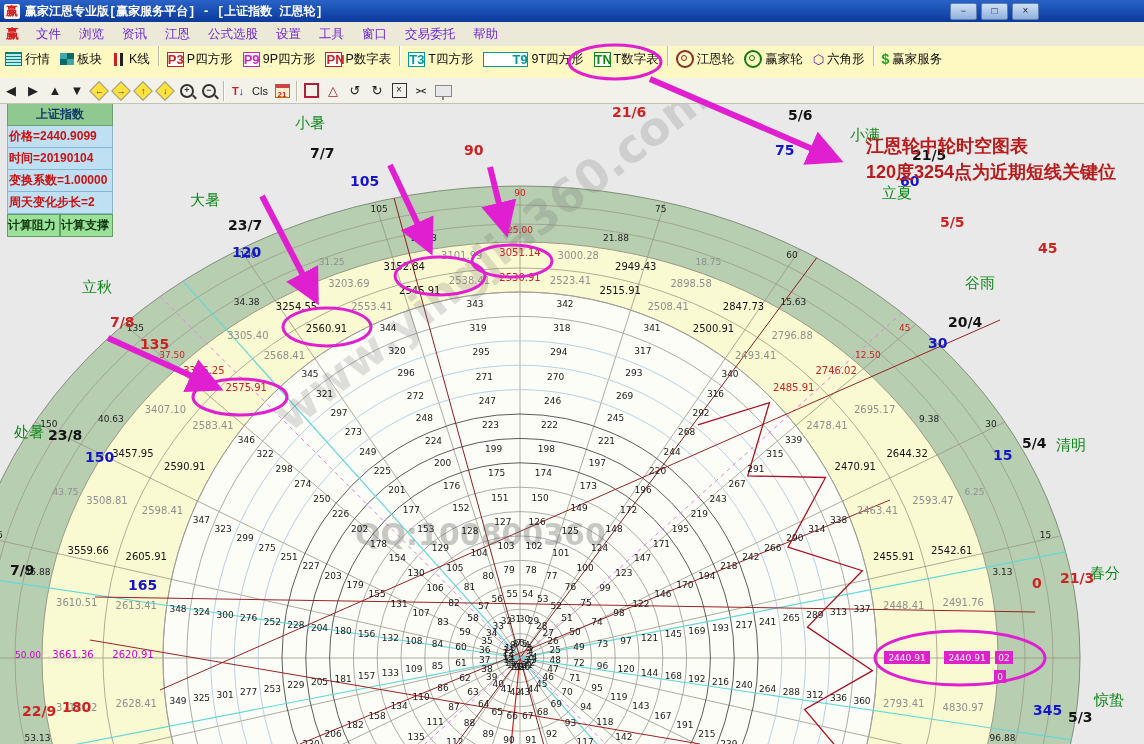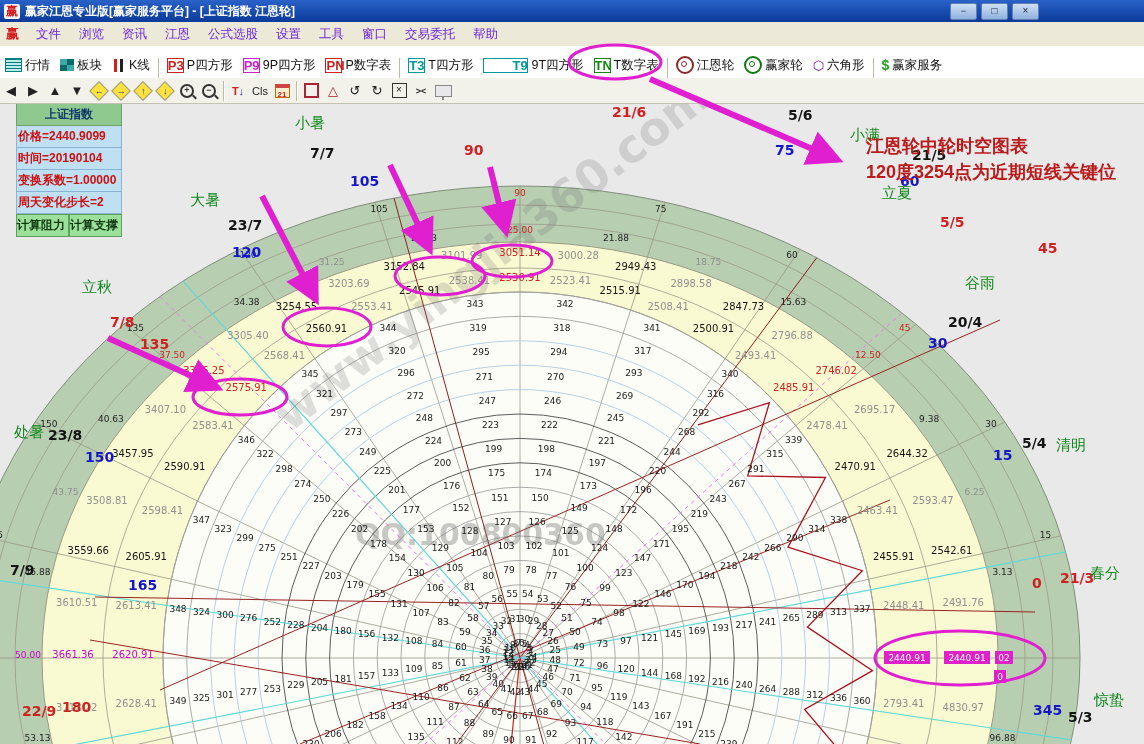--- a/index.html
+++ b/index.html
@@ -3,32 +3,32 @@
 <meta charset="utf-8">
 <style>
   html,body{margin:0;padding:0;background:#777;}
   #app{position:relative;width:1144px;height:744px;overflow:hidden;background:#e8e8e8;
        font-family:"Liberation Sans","DejaVu Sans",sans-serif;user-select:none;}
   
   .titlebar{position:absolute;left:0;top:0;width:1144px;height:22px;
     background:linear-gradient(#2a62c8,#0a3a9a);color:#fff;display:flex;align-items:center;z-index:30;}
   .titlebar .logo{background:#f4f4f4;color:#d42020;font-weight:bold;font-size:12px;
     padding:0 2px;margin:0 5px 0 4px;border-radius:2px;line-height:15px;}
-  .titlebar .title{font-size:12px;font-weight:bold;}
+  .titlebar .title{font-size:12px;font-weight:bold;font-family:Liberation Mono, monospace;}
   .winbtns{position:absolute;left:950px;top:3px;display:flex;gap:4px;}
   .winbtn{width:25px;height:15px;background:linear-gradient(#cfe0f4,#8fb0dd);border:1px solid #5f7fb0;
     font-size:10px;line-height:13px;text-align:center;color:#224;border-radius:2px;}
   
   .menubar{position:absolute;left:0;top:22px;width:1144px;height:24px;background:#ece9d8;
     border-bottom:1px solid #c8c4b0;display:flex;align-items:center;z-index:30;}
   .menubar .logo{color:#d42020;font-weight:bold;font-size:13px;margin:0 8px 0 6px;}
   .menuitem{font-size:12.5px;color:#6d28d9;padding:3px 9px;}
   
-  .toolbar1{position:absolute;left:0;top:46px;width:1144px;height:32px;background:#ffffff;
-    border-bottom:1px solid #cfccba;display:flex;align-items:flex-end;z-index:30;}
+  .toolbar1{position:absolute;left:0;top:46px;width:1144px;height:32px;background:#fef9c3;
+    border-bottom:1px solid #cfccba;display:flex;align-items:flex-start;z-index:30;}
   .toolbar2{position:absolute;left:0;top:78px;width:1144px;height:25px;background:#f2f1ea;
     border-bottom:1px solid #c4c2b2;display:flex;align-items:center;z-index:30;}
   .t1item{display:flex;align-items:center;gap:3px;padding:0 5px;font-size:12.5px;color:#111;height:26px;}
   .tsep{width:1px;height:20px;background:#bdbaa8;margin:0 3px;box-shadow:1px 0 0 #fff;}
   .lbx{display:inline-block;width:15px;height:13px;border:1px solid;font-size:13px;font-weight:bold;
     line-height:13px;text-align:center;background:#fff;}
   .ic-table{display:inline-block;width:15px;height:12px;border:1px solid #067f7f;
     background:repeating-linear-gradient(0deg,#bdeaea 0 2px,#067f7f 2px 3px),#bdeaea;}
   .ic-blocks{display:inline-block;width:14px;height:12px;
     background:conic-gradient(#0a6a6a 0 25%,#3ea8a8 0 50%,#0a6a6a 0 75%,#3ea8a8 0);}
@@ -49,21 +49,21 @@
   .mag::after{content:"";position:absolute;width:5px;height:2px;background:#333;
     transform:rotate(45deg);right:-5px;bottom:-2px;}
   .ic-cal{width:15px;height:14px;border:1px solid #cc6600;background:#ffeecc;font-size:8px;
     font-weight:bold;color:#cc2222;text-align:center;line-height:14px;border-top:4px solid #cc4444;box-sizing:border-box;}
   .ic-square{width:11px;height:11px;border:2px solid #a23;}
   .ic-xbox{width:13px;height:13px;border:1px solid #333;font-size:10px;line-height:12px;text-align:center;color:#222;}
   .ic-screen{width:15px;height:10px;border:1px solid #888;background:#e8e8e8;position:relative;}
   .ic-screen::after{content:"";position:absolute;left:6px;top:10px;width:2px;height:4px;background:#888;}
   .cls-label{font-size:11px;color:#222;}
   
-  .panel{position:absolute;left:16px;top:103px;width:106px;z-index:25;font-size:12px;}
+  .panel{position:absolute;left:7px;top:103px;width:106px;z-index:25;font-size:12px;}
   .panel .hdr{background:#8fc98f;border:1px solid #6f9f6f;color:#103a6a;font-weight:bold;
     text-align:center;padding:2px 0;}
   .panel .row{background:#bfe0f2;border:1px solid #8ab4d2;border-top:none;color:#cc1111;
     font-weight:bold;padding:2px 1px;white-space:nowrap;overflow:hidden;}
   .panel .btns{display:flex;}
   .panel .pbtn{flex:1;background:#9be09b;border:1px solid #5f9f5f;color:#103a10;
     text-align:left;padding:2px 0;font-weight:bold;}
   
   .chart{position:absolute;left:0;top:103px;width:1144px;height:641px;background:#e9e9e9;z-index:1;}
   .chart svg{display:block;}

